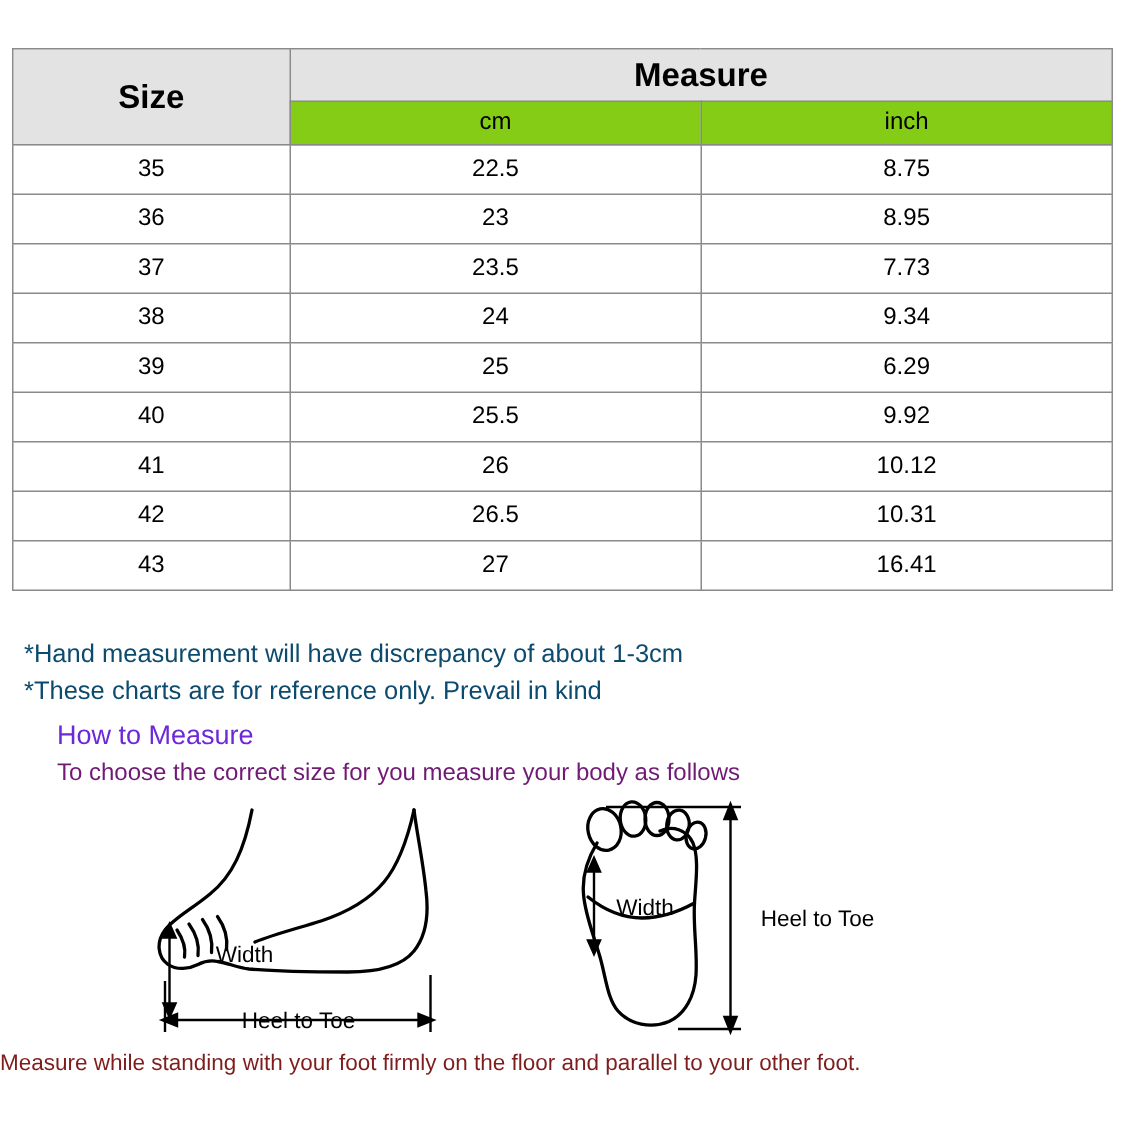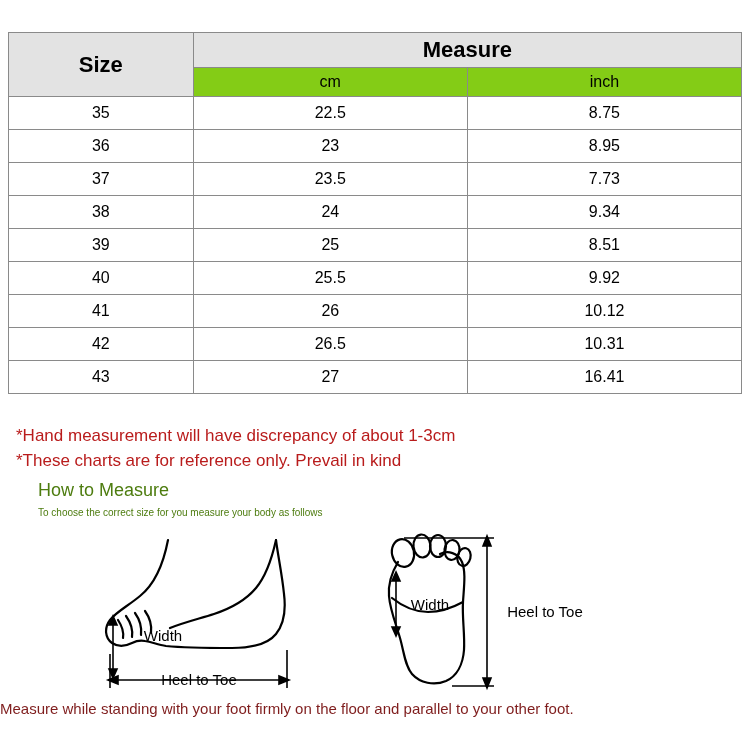--- a/index.html
+++ b/index.html
@@ -61,36 +61,36 @@
   
   .notes {
     position: absolute;
     left: 16px;
     top: 423px;
     width: 718px;
   }
   .note-line {
     font-size: 17px;
     line-height: 25px;
-    color: #b91c1c;
+    color: #0c4a6e;
     white-space: nowrap;
   }
   .how-title {
     position: absolute;
     left: 38px;
     top: 480px;
     font-size: 18px;
-    color: #4d7c0f;
+    color: #6d28d9;
   }
   .how-sub {
     position: absolute;
     left: 38px;
     top: 507px;
-    font-size: 10px;
-    color: #4d7c0f;
+    font-size: 16px;
+    color: #701a75;
   }
 
   
   .diagram {
     position: absolute;
     left: 0;
     top: 528px;
     width: 750px;
     height: 180px;
   }
@@ -144,21 +144,21 @@
         <td>7.73</td>
       </tr>
       <tr>
         <td>38</td>
         <td>24</td>
         <td>9.34</td>
       </tr>
       <tr>
         <td>39</td>
         <td>25</td>
-        <td>8.51</td>
+        <td>6.29</td>
       </tr>
       <tr>
         <td>40</td>
         <td>25.5</td>
         <td>9.92</td>
       </tr>
       <tr>
         <td>41</td>
         <td>26</td>
         <td>10.12</td>

